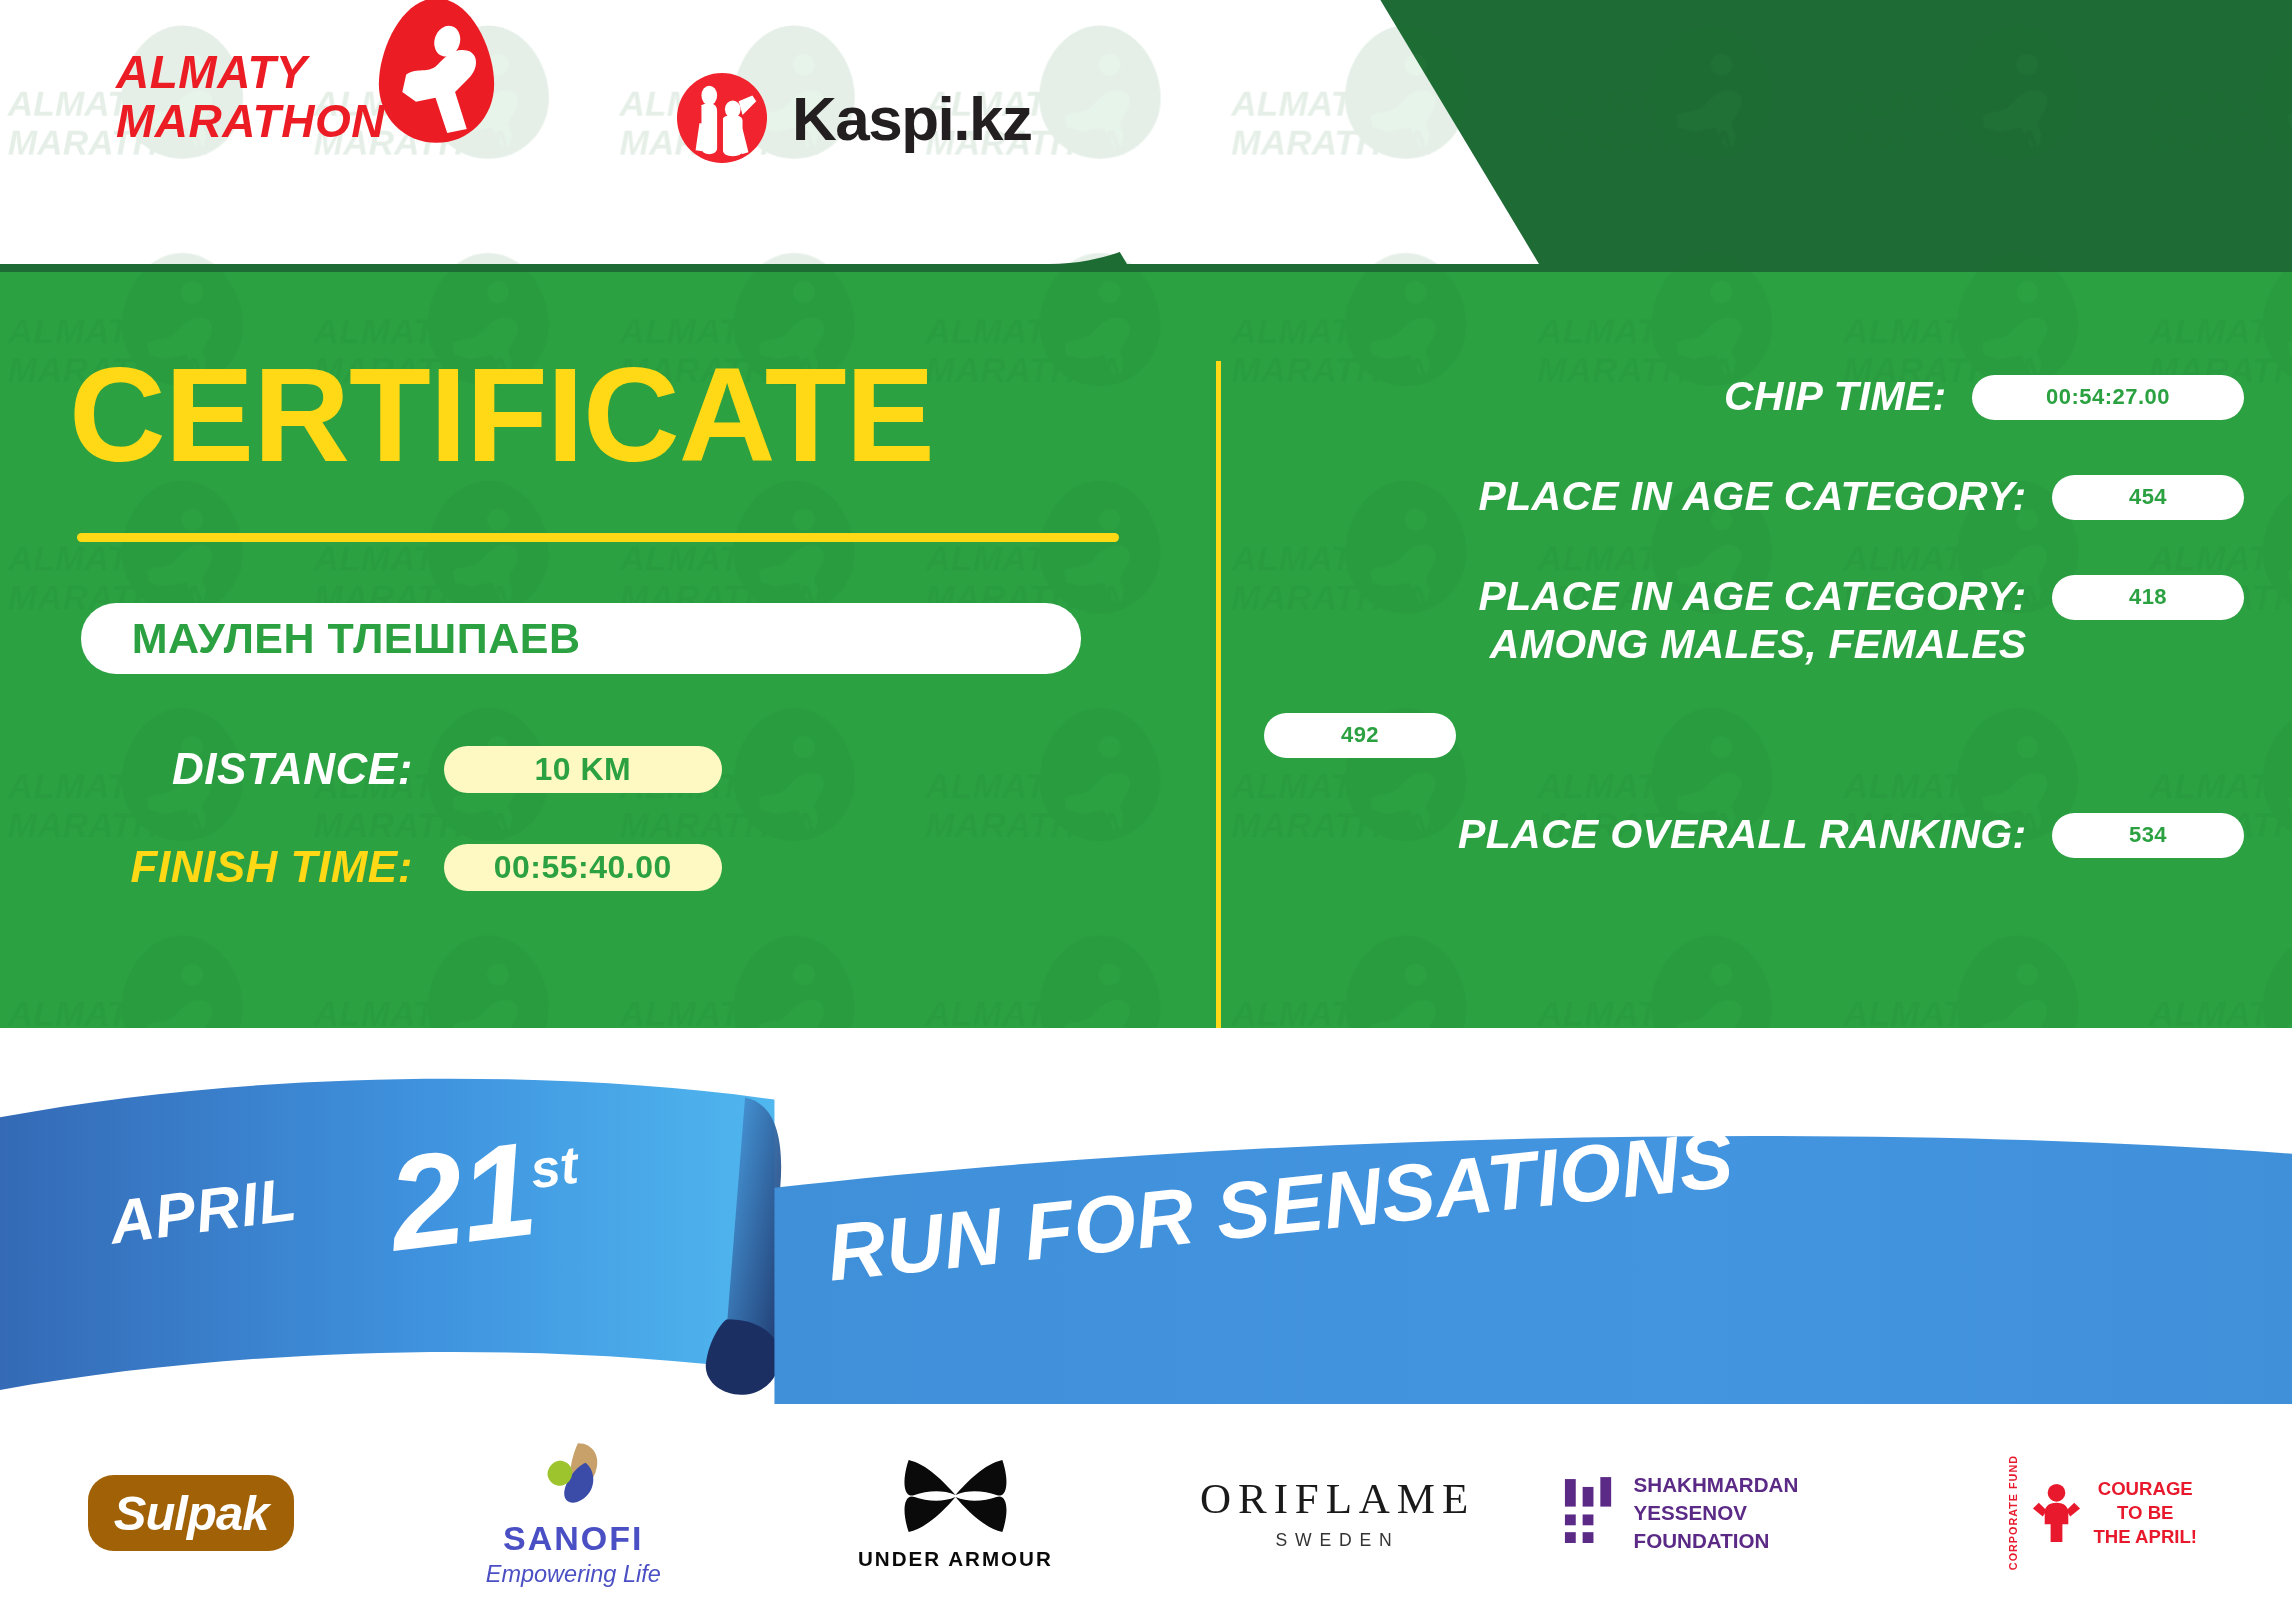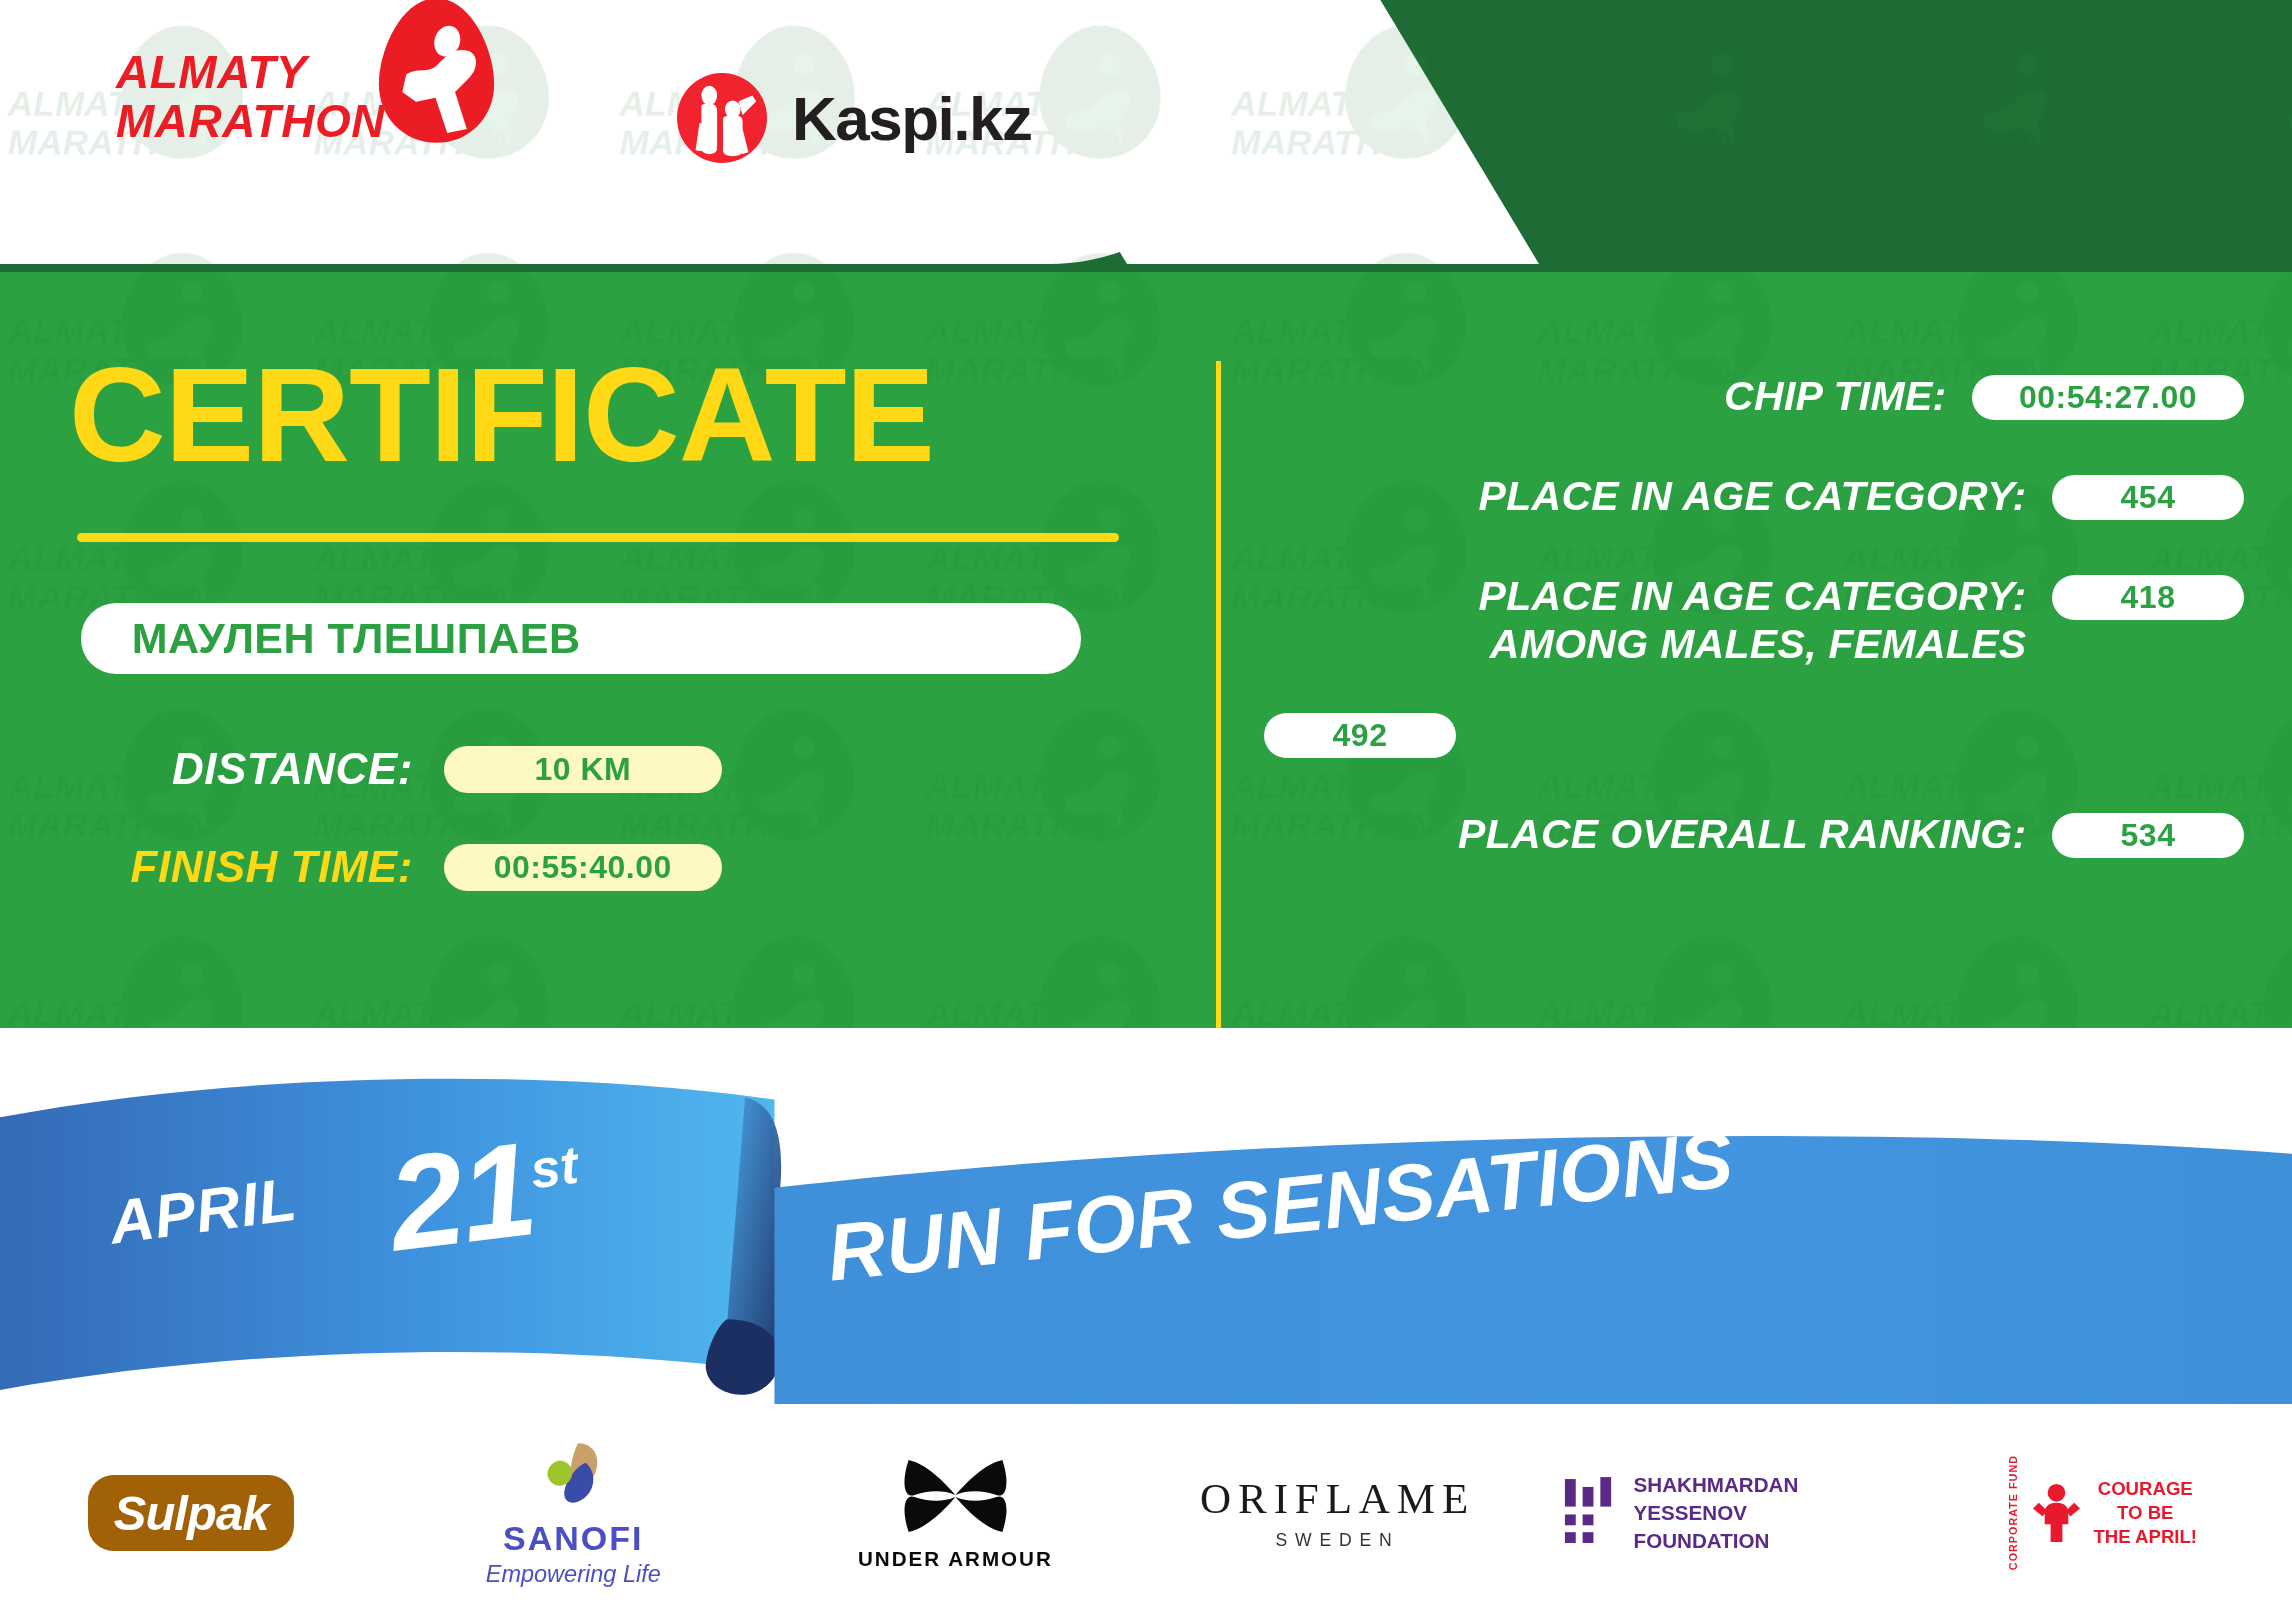--- a/index.html
+++ b/index.html
@@ -200,21 +200,21 @@
     min-width: 192px;
     height: 45px;
     background: #ffffff;
     border-radius: 22.5px;
     display: flex;
     align-items: center;
     justify-content: center;
     margin-top: 2.9px;
   }
   .rrow .rpill span {
-    font-size: 32px;
+    font-size: 22px;
     font-weight: bold;
     color: #2ca142;
     letter-spacing: 0.5px;
   }
   .rrow.wide .rpill { width: 272px; min-width: 272px; }
 
   
   .ribbon-wrap {
     position: absolute;
     left: 0;

